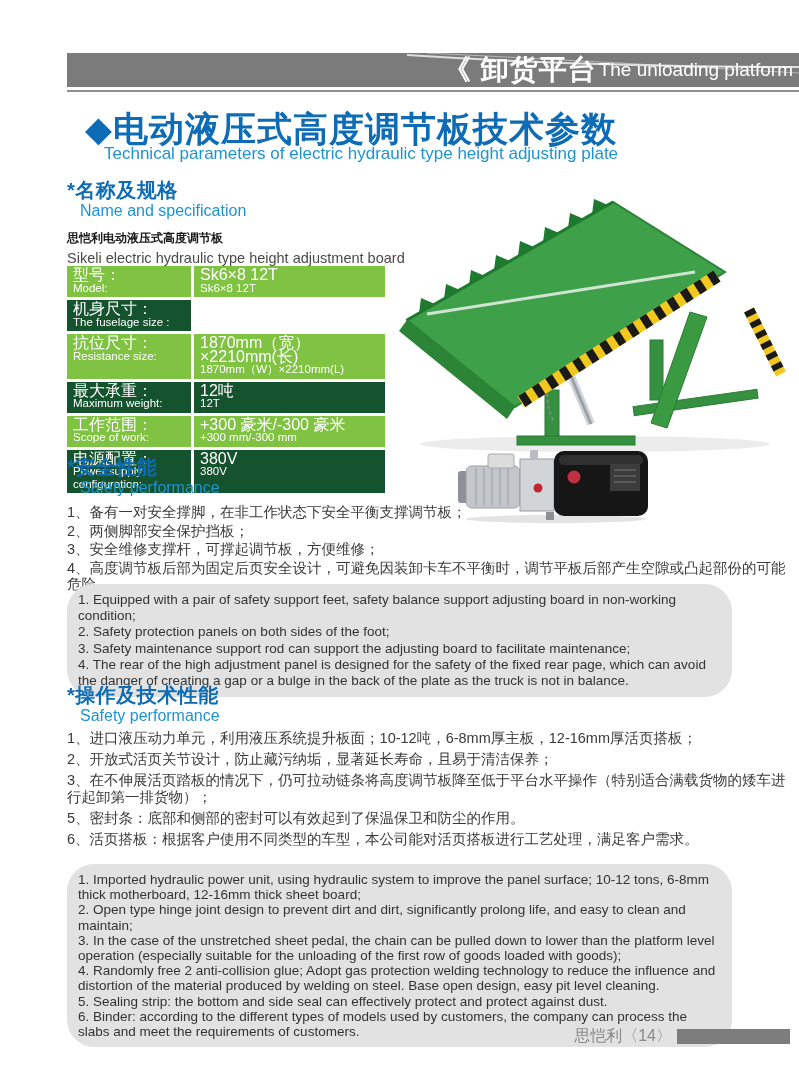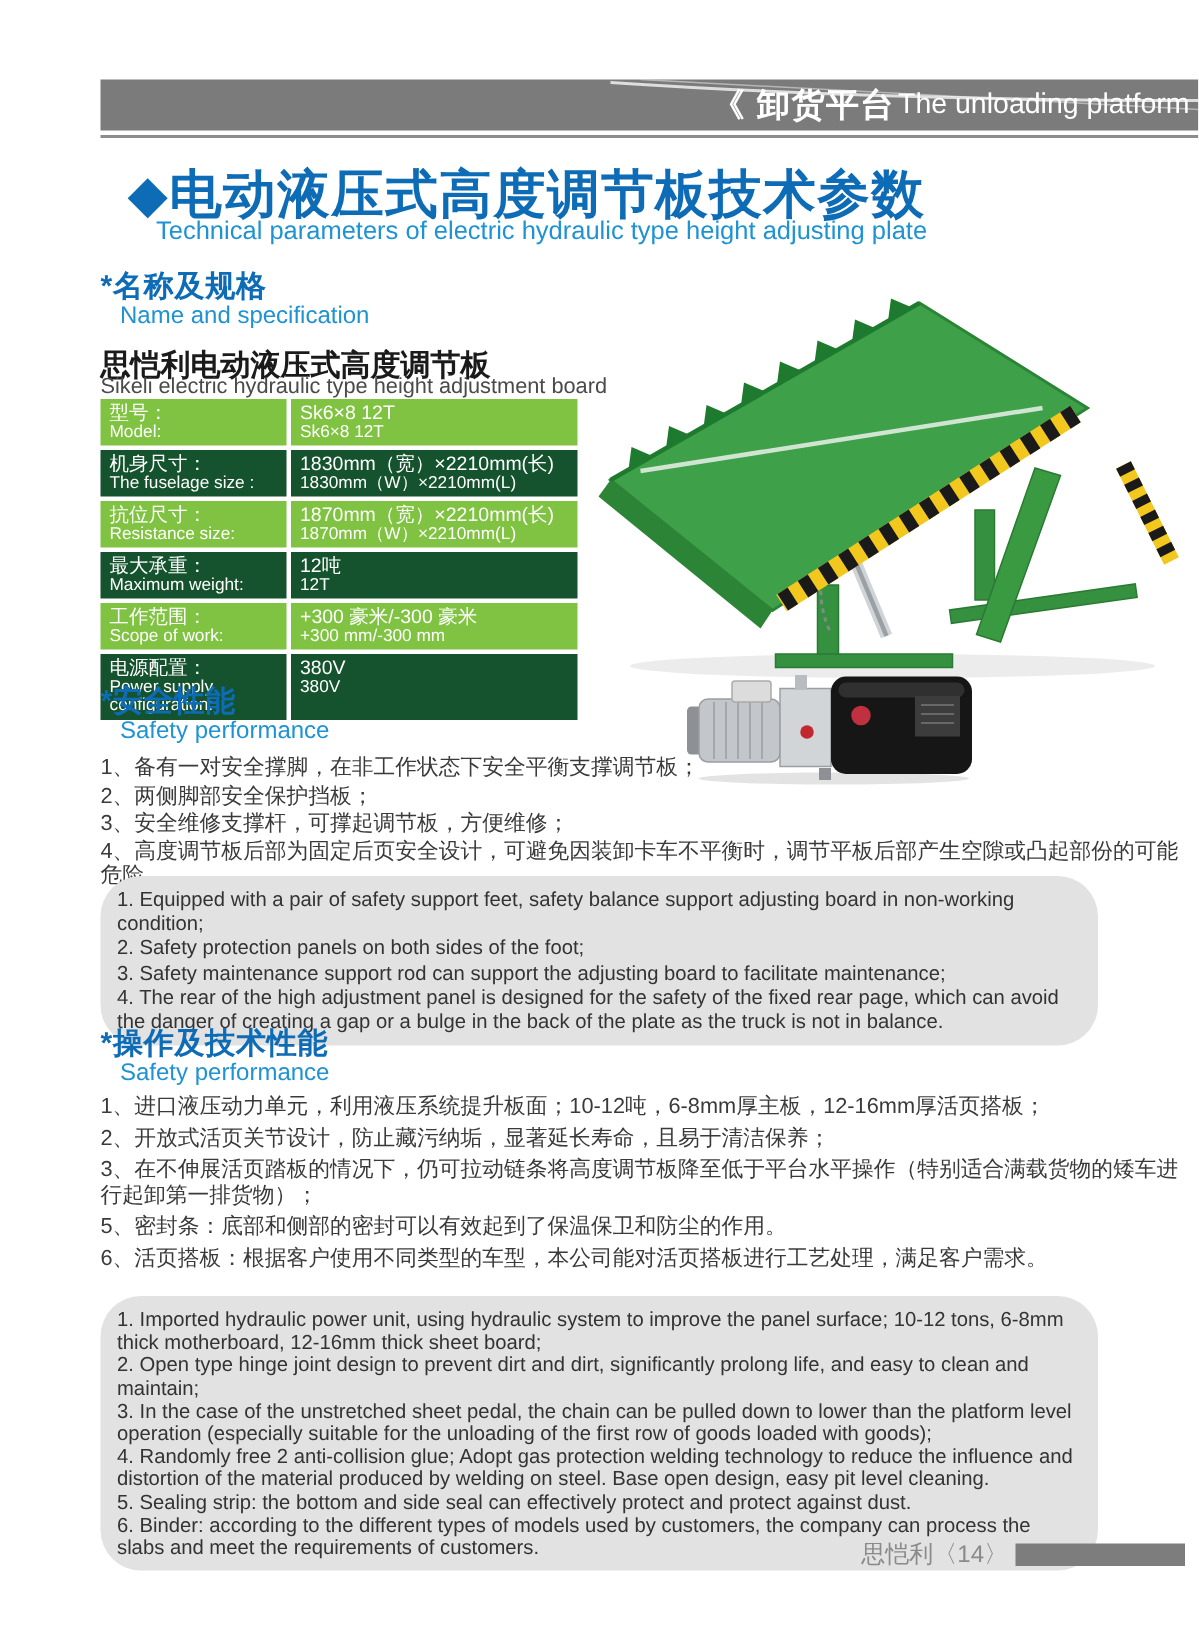--- a/index.html
+++ b/index.html
@@ -3,40 +3,40 @@
 <meta charset="utf-8">
 <style>
   html,body{margin:0;padding:0;background:#ffffff;}
   body{font-family:"Liberation Sans","DejaVu Sans",sans-serif;}
   .page{position:relative;width:799px;height:1085px;background:#ffffff;overflow:hidden;}
 
   
   .band{position:absolute;left:67px;top:53px;width:732px;height:34px;background:#7b7b7b;
         display:flex;align-items:center;justify-content:flex-end;padding-right:6px;box-sizing:border-box;}
   .band .swoosh{position:absolute;left:0;top:0;width:100%;height:100%;pointer-events:none;}
-  .band-zh{color:#fff;font-size:22px;font-weight:bold;letter-spacing:1px;position:relative;}
+  .band-zh{color:#fff;font-size:28px;font-weight:bold;letter-spacing:1px;position:relative;}
   .band-en{color:#fff;font-size:19px;margin-left:2px;position:relative;}
   .band-rule{position:absolute;left:67px;top:90px;width:732px;height:2px;background:#8d8d8d;}
 
   
   .main-title{position:absolute;left:85px;top:106px;color:#0d6cb5;font-size:35px;font-weight:bold;letter-spacing:1px;}
   .main-sub{position:absolute;left:104px;top:144px;color:#1e93d2;font-size:17px;}
 
   
   .sec-zh{position:absolute;color:#0d6cb5;font-size:20px;font-weight:bold;letter-spacing:.5px;}
   .sec-en{position:absolute;color:#1e93d2;font-size:16px;}
 
-  .prod-zh{position:absolute;left:67px;top:230px;color:#1a1a1a;font-size:20px;font-weight:bold;}
+  .prod-zh{position:absolute;left:67px;top:230px;color:#1a1a1a;font-size:12px;font-weight:bold;}
   .prod-en{position:absolute;left:67px;top:250px;color:#4a4a4a;font-size:14.5px;}
 
   
   .spec-table{position:absolute;left:67px;top:266px;width:318px;}
   .trow{display:flex;margin-bottom:3px;}
   .tcell{color:#fff;padding:2px 6px 3px 6px;box-sizing:border-box;}
-  .tcell .l1{font-size:13px;line-height:13.5px;}
+  .tcell .l1{font-size:16px;line-height:13.5px;}
   .tcell .l2{font-size:11.5px;line-height:12.5px;}
   .tlabel{width:124px;margin-right:3px;}
   .tvalue{flex:1;}
   .row-green .tcell{background:#80c342;}
   .row-blue .tcell{background:#14532d;}
 
   
   .leveler{position:absolute;left:395px;top:192px;width:400px;height:265px;}
   .pump{position:absolute;left:458px;top:446px;width:196px;height:78px;}
 
@@ -91,24 +91,20 @@
       </div>
       <div class="tcell tvalue">
         <div class="l1">Sk6×8 12T</div>
         <div class="l2">Sk6×8 12T</div>
       </div>
     </div>
     <div class="trow row-blue">
       <div class="tcell tlabel">
         <div class="l1">机身尺寸：</div>
         <div class="l2">The fuselage size :</div>
-      </div>
-      <div class="tcell tvalue">
-        <div class="l1">1830mm（宽）×2210mm(长)</div>
-        <div class="l2">1830mm（W）×2210mm(L)</div>
       </div>
     </div>
     <div class="trow row-green">
       <div class="tcell tlabel">
         <div class="l1">抗位尺寸：</div>
         <div class="l2">Resistance size:</div>
       </div>
       <div class="tcell tvalue">
         <div class="l1">1870mm（宽）×2210mm(长)</div>
         <div class="l2">1870mm（W）×2210mm(L)</div>

